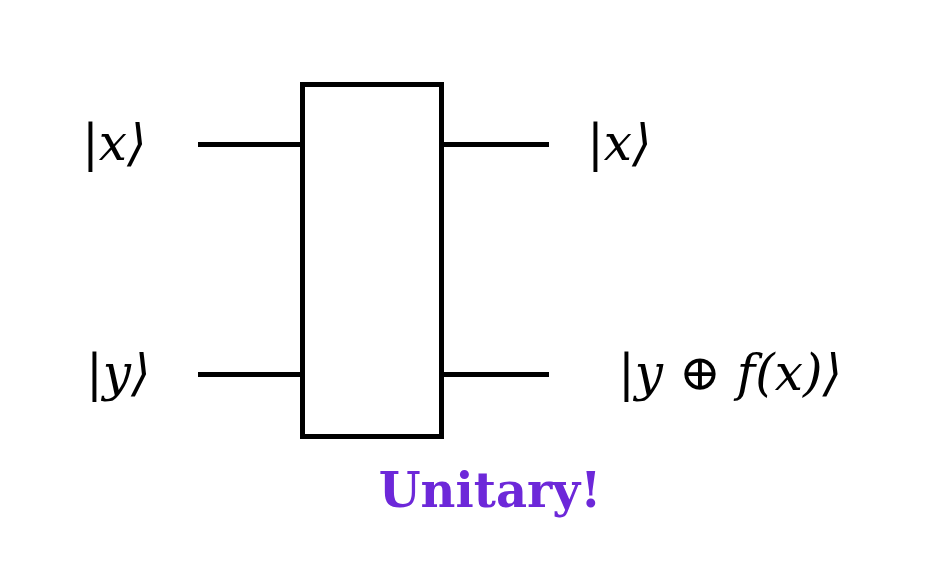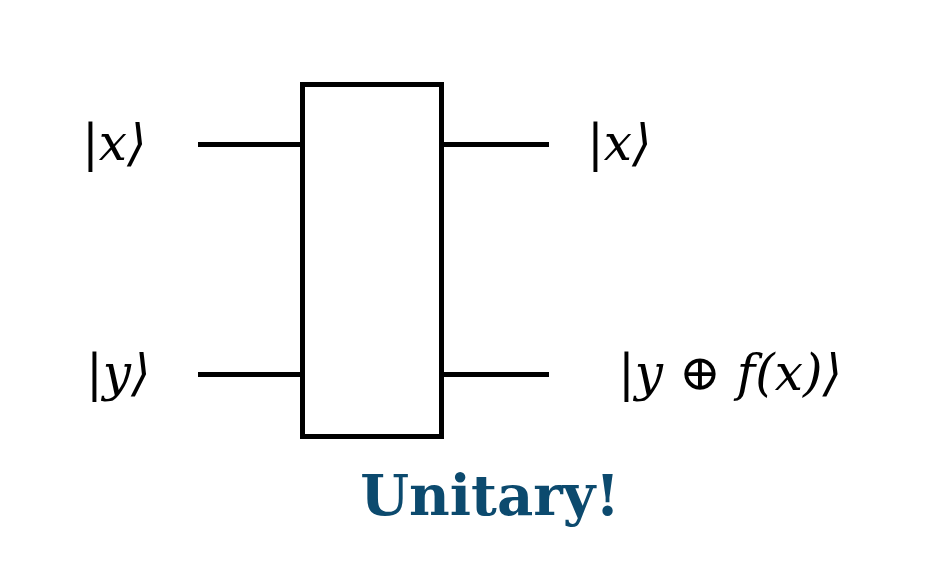--- a/index.html
+++ b/index.html
@@ -59,23 +59,23 @@
   }
   .gate-label .sub {
     font-size: 40px;
     vertical-align: -14px;
   }
   .caption {
     position: absolute;
     left: 490px;
     top: 462px;
     transform: translateX(-50%);
-    color: #0c4a6e;
+    color: #6d28d9;
     font-weight: bold;
-    font-size: 56px;
+    font-size: 48px;
     line-height: 1.2;
     white-space: nowrap;
   }
 </style>
 </head>
 <body>
 
 <div class="canvas">
 
   <span class="ket ket-in-top">|x⟩</span>

